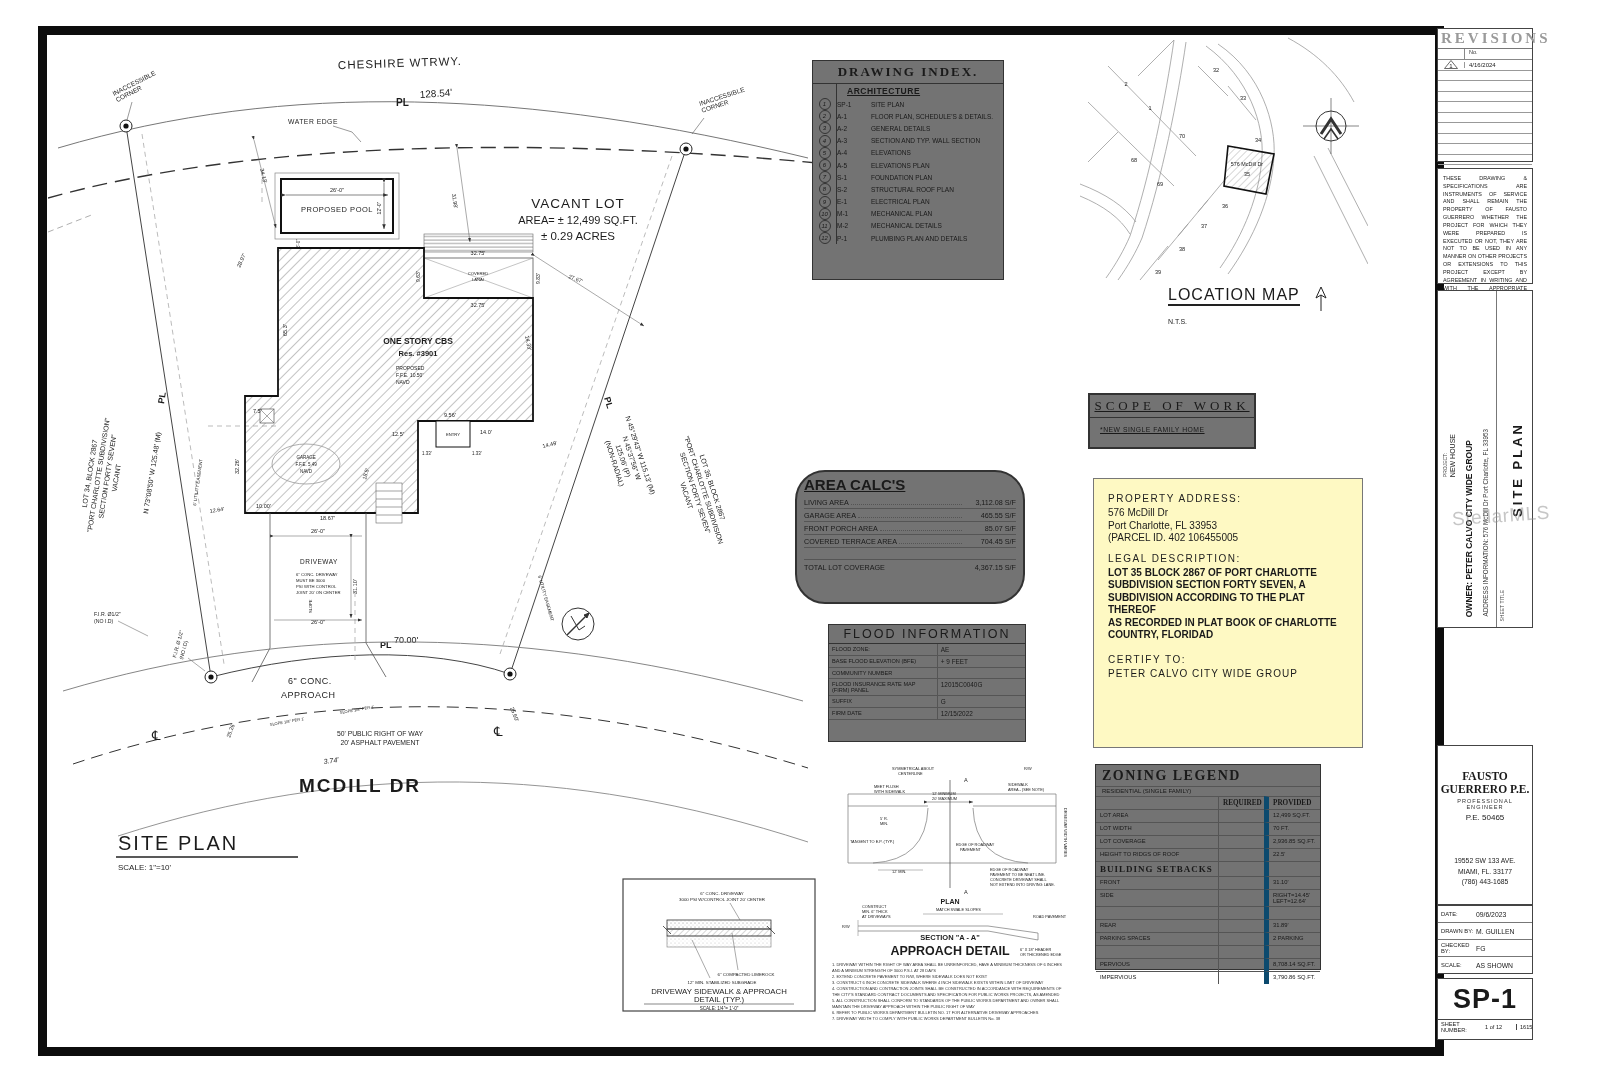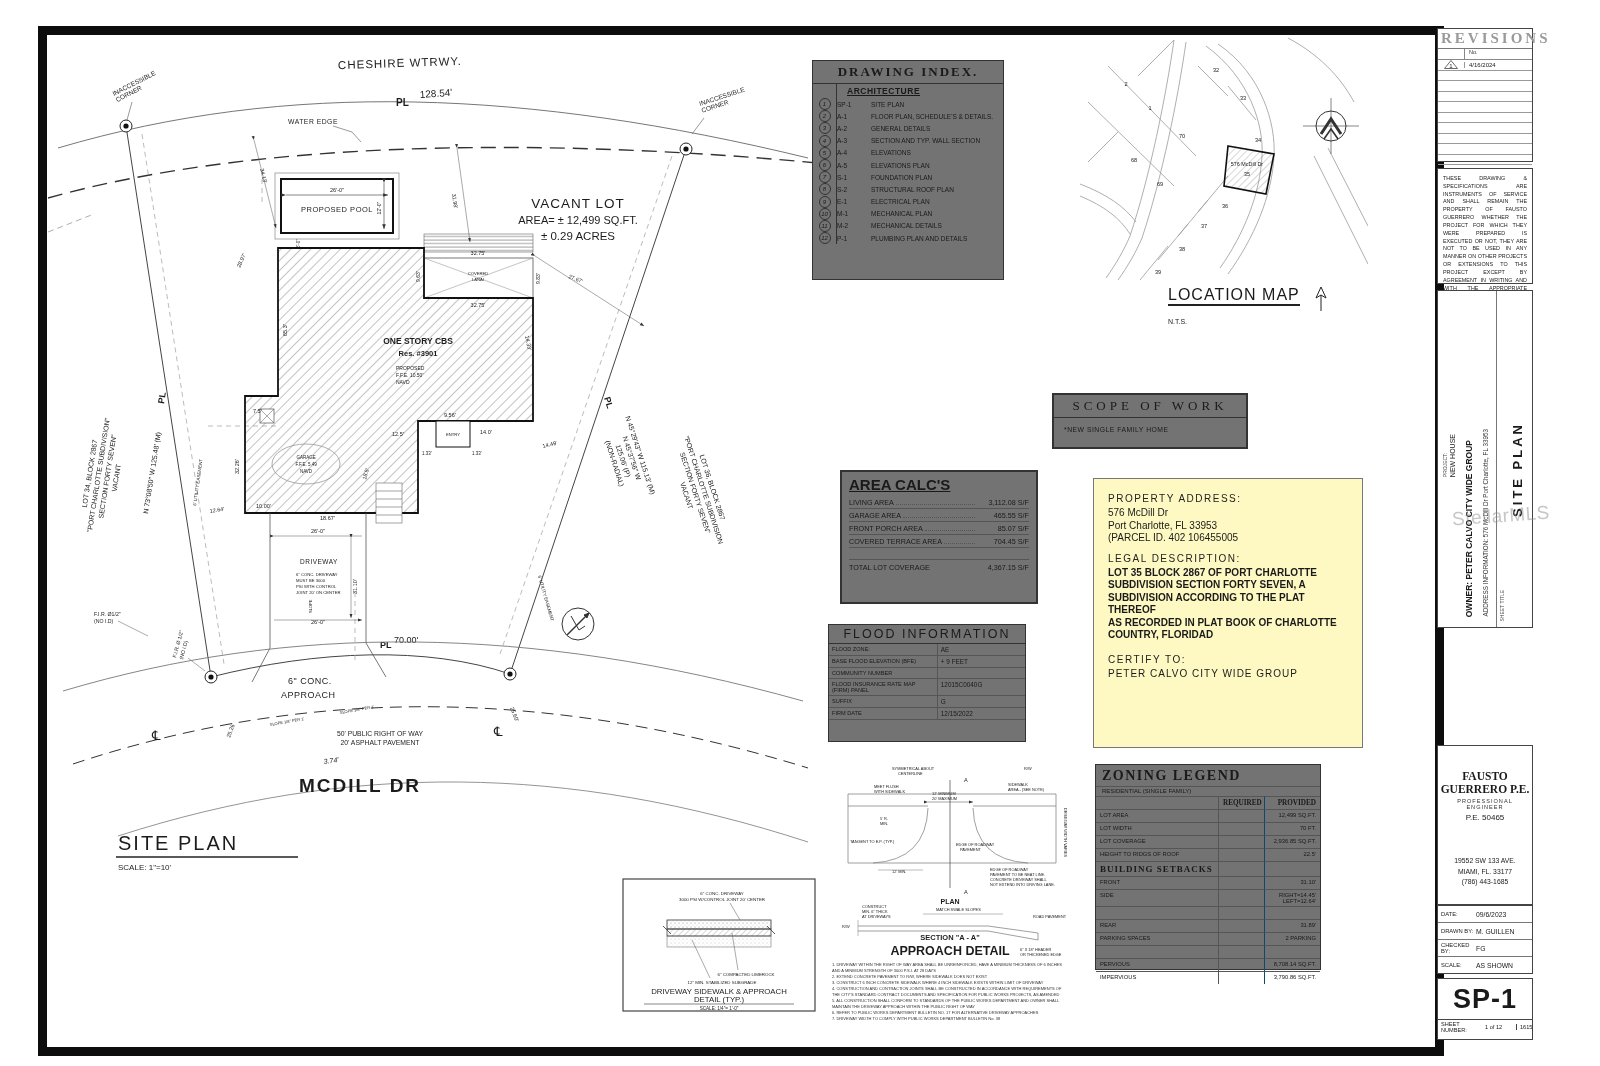--- a/index.html
+++ b/index.html
@@ -23,49 +23,49 @@
   .di-arch{font-size:8.5px;font-weight:bold;text-decoration:underline;padding:2px 0 1px 10px;letter-spacing:.5px;}
   
   #legend{left:865px;top:330px;width:132px;height:62px;border-width:2px;}
   #legend .hd{border-bottom:1.5px solid #333;font-size:12px;padding:4px 0 3px 22px;letter-spacing:1px;}
   .swatch{width:40px;height:15px;border:1px solid #333;
     background:repeating-linear-gradient(45deg,#fff 0 3px,#777 3px 4px);}
   
   #appcode{left:843px;top:406px;width:180px;height:50px;border:1px solid #666;outline:1px solid #bbb;outline-offset:3px;
     display:flex;flex-direction:column;justify-content:center;align-items:center;font-size:15.5px;letter-spacing:.5px;}
   
-  #area{left:840px;top:470px;width:198px;height:134px;border-width:2px;padding:4px 7px;}
+  #area{left:795px;top:470px;width:230px;height:134px;border-width:2px;padding:4px 7px;border-radius:30px;}
   #area .ttl{font-size:15px;font-weight:bold;text-decoration:underline;margin-bottom:3px;}
   .ar-row{display:flex;align-items:flex-end;border-bottom:1px solid #555;padding:2px 0 1px 0;font-size:7.2px;}
   .ar-lead{flex:1;border-bottom:1px dotted #555;margin:0 2px 2px 2px;}
   .ar-val{min-width:52px;text-align:right;}
   .ar-total{display:flex;border-top:1px solid #555;margin-top:11px;padding-top:3px;font-size:7.2px;}
   
-  #scope{left:1052px;top:393px;width:196px;height:56px;border-width:2px;}
+  #scope{left:1088px;top:393px;width:168px;height:56px;border-width:2px;text-decoration:underline;}
   #scope .hd{border-bottom:1.5px solid #333;text-align:center;font-size:13px;letter-spacing:4px;padding:3px 0;}
   #scope .bd{font-size:6.8px;padding:8px 0 0 10px;letter-spacing:.5px;}
   
   #prop{left:1093px;top:478px;width:240px;height:240px;border:1px solid #777;padding:14px 14px;}
   #prop .h{font-size:10px;letter-spacing:1.5px;margin:8px 0 3px 0;color:#222;}
   #prop .b{font-size:10px;font-weight:bold;line-height:1.25;}
   #prop .r{font-size:10px;line-height:1.25;}
   
   #flood{left:828px;top:624px;width:198px;height:118px;border-width:1.5px;}
   #flood .hd{border-bottom:1px solid #333;text-align:center;font-size:12.5px;letter-spacing:2px;padding:2px 0;}
   .fl-row{display:grid;grid-template-columns:55% 45%;border-bottom:1px solid #555;}
   .fl-row>div{padding:2px 3px;font-size:5.6px;}
   .fl-row .v{border-left:1px solid #555;font-size:6.4px;}
   
   #zoning{left:1095px;top:764px;width:226px;height:206px;border-width:1.5px;padding:0;}
   #zoning .ttl{font-size:14px;font-weight:bold;letter-spacing:1.5px;padding:3px 6px 2px 6px;}
   .z-sub{font-size:6px;padding:1px 6px 2px 6px;border-top:1px solid #555;}
   .z-grid{display:grid;grid-template-columns:1fr 46px 56px;}
   .z-grid>div{border-top:1px solid #555;font-size:5.8px;padding:2px 4px;min-height:8px;}
   .z-grid .zr{border-left:1px solid #555;}
-  .z-grid .zp{border-left:1px solid #0c4a6e;text-align:right;}
+  .z-grid .zp{border-left:5px solid #0c4a6e;text-align:left;}
   .z-hdr{font-weight:bold;font-size:7.2px !important;font-family:"Liberation Serif",serif;text-align:center;}
   .z-sec{font-weight:bold;font-size:9px !important;font-family:"Liberation Serif",serif;letter-spacing:1px;}
   
   .rc{position:absolute;left:1437px;width:96px;background:#fff;border:1px solid #444;box-sizing:border-box;}
   #revs{top:28px;height:134px;}
   #revs .ttl{font-size:15px;letter-spacing:3px;color:#9a9a9a;font-weight:bold;border-bottom:1px solid #777;padding:1px 3px;}
   .rev-hrow{display:grid;grid-template-columns:26px 1fr;border-bottom:1px solid #888;height:10px;font-size:5.5px;color:#333;}
   .rev-hrow>div:last-child{border-left:1px solid #888;padding-left:4px;}
   .rev-row{display:grid;grid-template-columns:26px 1fr;border-bottom:1px solid #999;height:9.5px;align-items:center;}
   .rev-row>div:last-child{border-left:1px solid #999;padding-left:4px;font-size:6px;}

